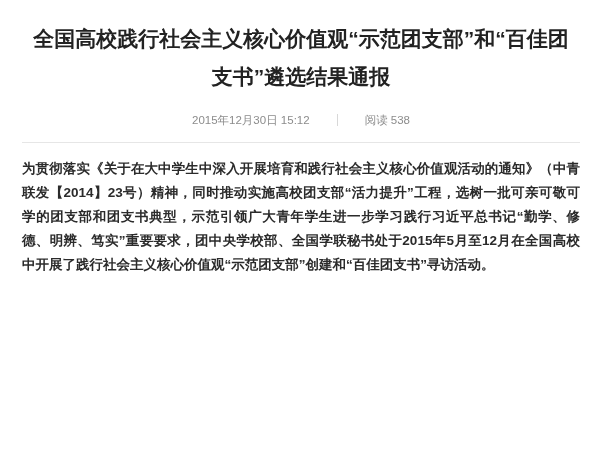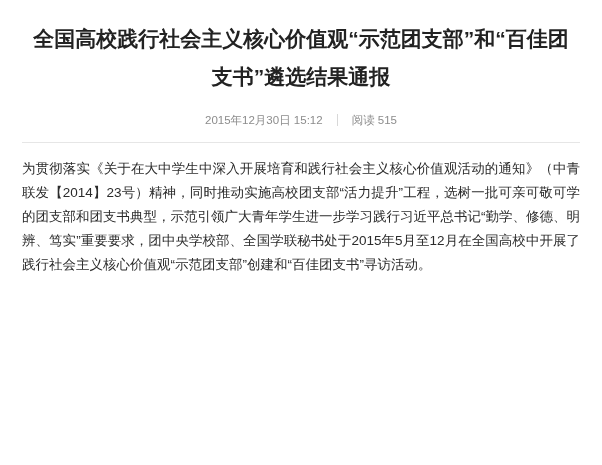--- a/index.html
+++ b/index.html
@@ -36,21 +36,21 @@
   }
   .meta {
     margin-top: 16px;
     text-align: center;
     font-size: 11.5px;
     color: #8c8c8c;
     line-height: 16px;
     display: flex;
     justify-content: center;
     align-items: center;
-    gap: 0px;
+    gap: 13px;
   }
   .meta .date {
     padding-right: 14px;
   }
   .meta .divider {
     display: inline-block;
     width: 1px;
     height: 12px;
     background: #d8d8d8;
   }
@@ -58,20 +58,21 @@
     padding-left: 14px;
   }
   .rule {
     margin: 14px 0 0 0;
     height: 1px;
     background: #e6e6e6;
     width: 100%;
   }
   .body {
     margin-top: 14px;
+    font-weight: bold;
   }
   .para {
     font-size: 13.5px;
     line-height: 24px;
     color: #2b2b2b;
     text-align: justify;
     margin: 0 0 16px 0;
     letter-spacing: 0px;
   }
 </style>
@@ -79,21 +80,21 @@
 <body>
 
 <div class="page">
   <div class="article">
 
     <h1 class="title">全国高校践行社会主义核心价值观“示范团支部”和“百佳团支书”遴选结果通报</h1>
 
     <div class="meta">
       <span class="date">2015年12月30日 15:12</span>
       <span class="divider"></span>
-      <span class="views">阅读 515</span>
+      <span class="views">阅读 538</span>
     </div>
 
     <div class="rule"></div>
 
     <div class="body">
       <p class="para">为贯彻落实《关于在大中学生中深入开展培育和践行社会主义核心价值观活动的通知》（中青联发【2014】23号）精神，同时推动实施高校团支部“活力提升”工程，选树一批可亲可敬可学的团支部和团支书典型，示范引领广大青年学生进一步学习践行习近平总书记“勤学、修德、明辨、笃实”重要要求，团中央学校部、全国学联秘书处于2015年5月至12月在全国高校中开展了践行社会主义核心价值观“示范团支部”创建和“百佳团支书”寻访活动。</p>
     </div>
 
   </div>
 </div>

